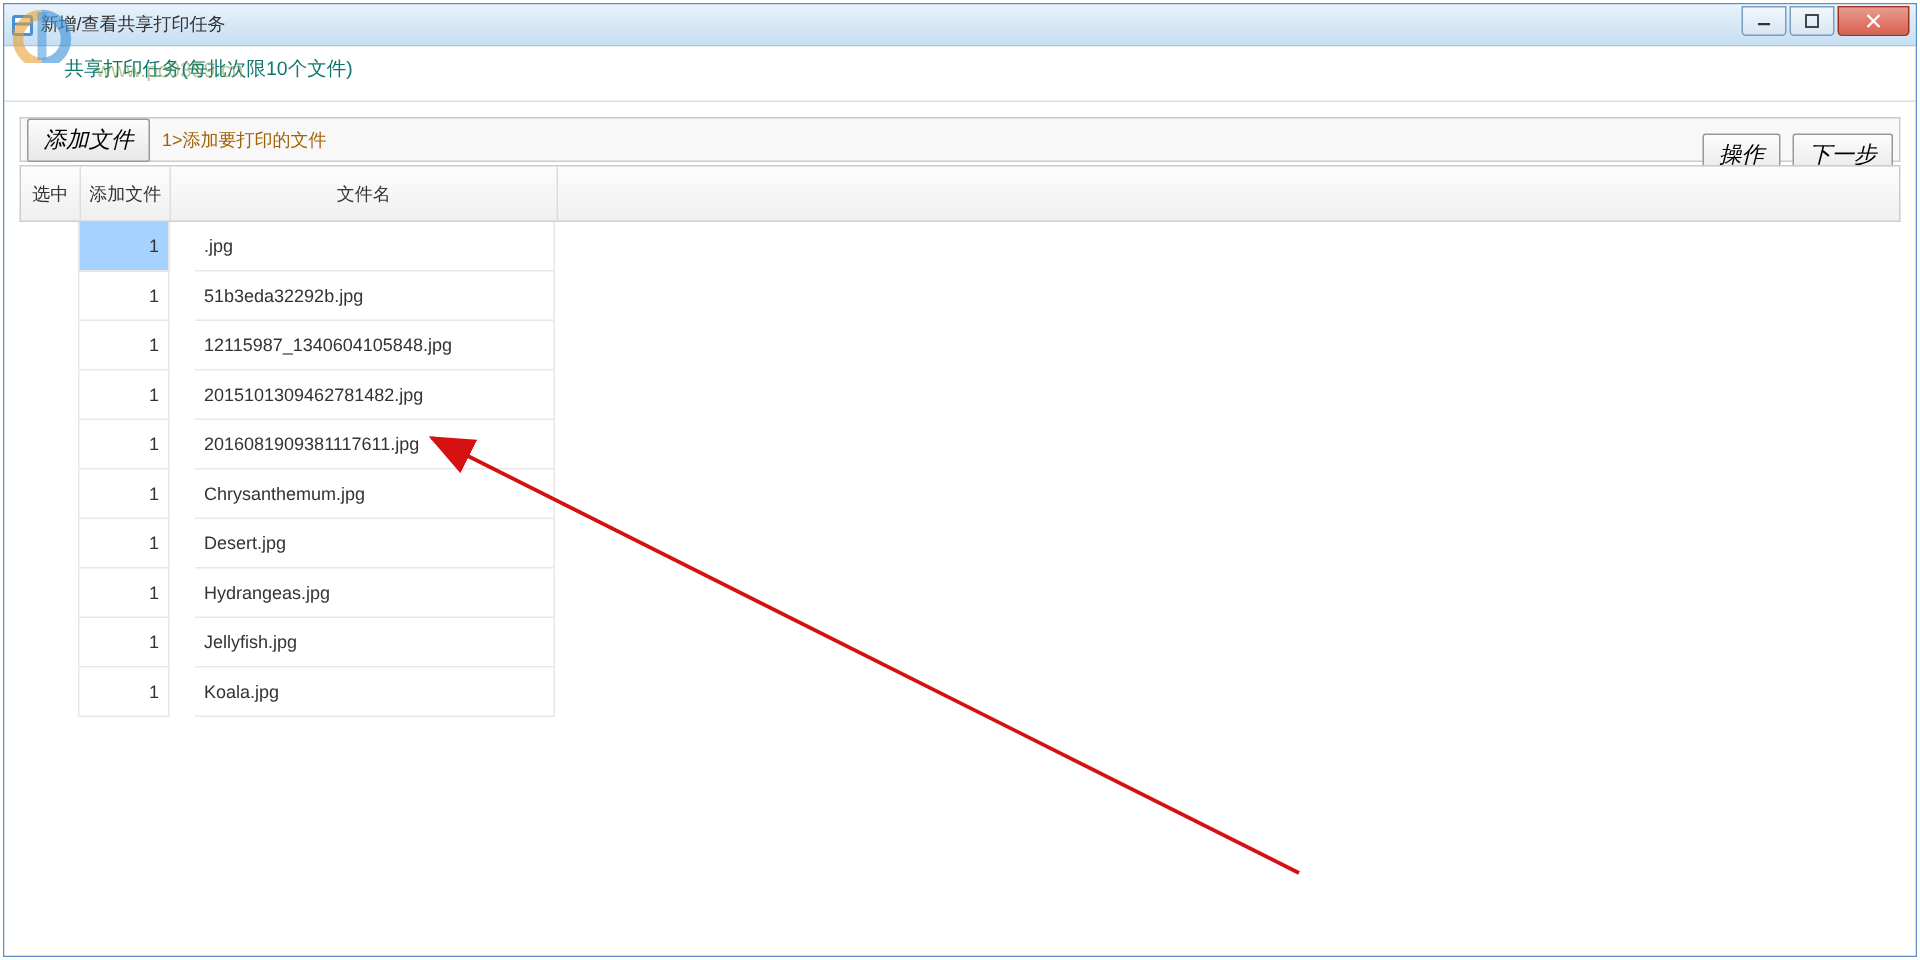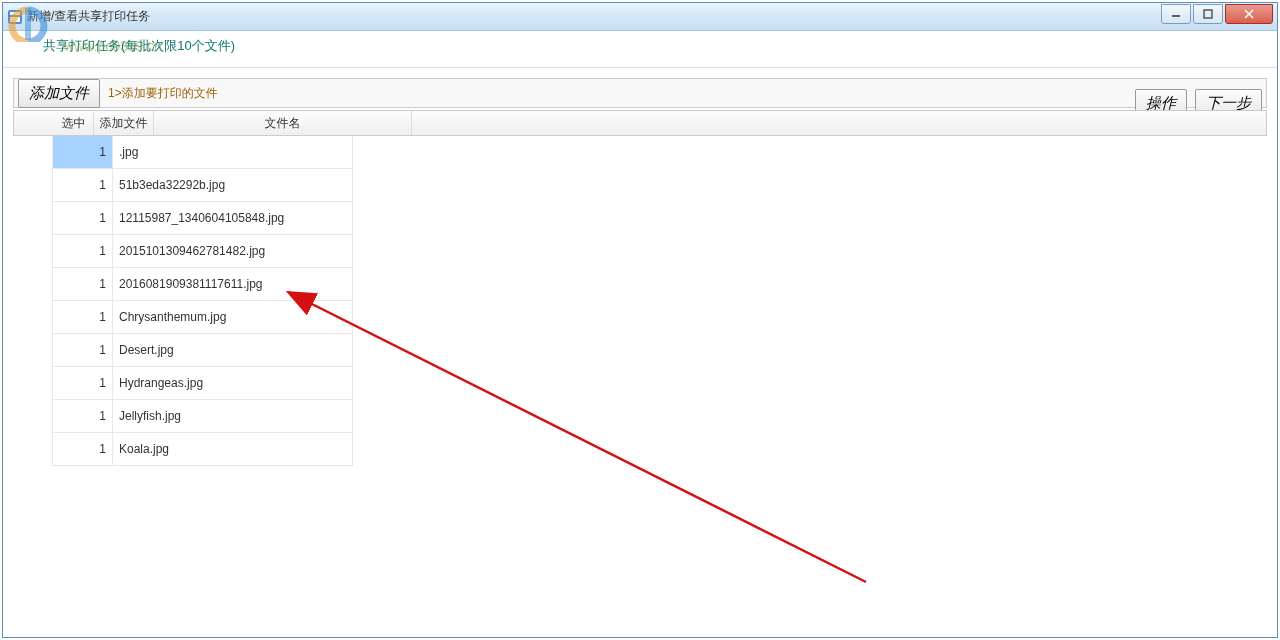--- a/index.html
+++ b/index.html
@@ -104,25 +104,24 @@
       border-radius: 2px;
       font-style: italic;
     }
     .toolbar-hint {
       font-size: 12px;
       color: #a16207;
       margin-left: 4px;
     }
     .table-header {
       display: flex;
-      height: 26px;
+      height: 38px;
       border: 1px solid #ccc;
       background: linear-gradient(to bottom, #fdfdfd, #efefef);
       align-items: center;
-      padding-left: 40px;
     }
     .th {
       border-right: 1px solid #ddd;
       text-align: center;
       font-size: 12px;
       color: #333;
       height: 100%;
       display: flex;
       align-items: center;
       justify-content: center;
@@ -144,21 +143,21 @@
       height: 100%;
       border-right: 1px solid #e8e8e8;
       border-bottom: 1px solid #e8e8e8;
       display: flex;
       align-items: center;
       font-size: 12px;
       color: #333;
     }
     .cell.sel { width: 40px; justify-content: center; border-right: 1px solid #e8e8e8; border-bottom: none; }
     .cell.copies { width: 60px; justify-content: flex-end; padding-right: 6px; }
-    .cell.fname { width: 240px; padding-left: 6px; }
+    .cell.fname { width: 240px; padding-left: 6px; margin-left: 17px; }
     .row.selected .cell.copies { background: #a6d2ff; }
     .watermark {
       position: absolute;
       top: 6px;
       left: 4px;
       pointer-events: none;
       opacity: 0.85;
       z-index: 50;
     }
     .wm-logo {

